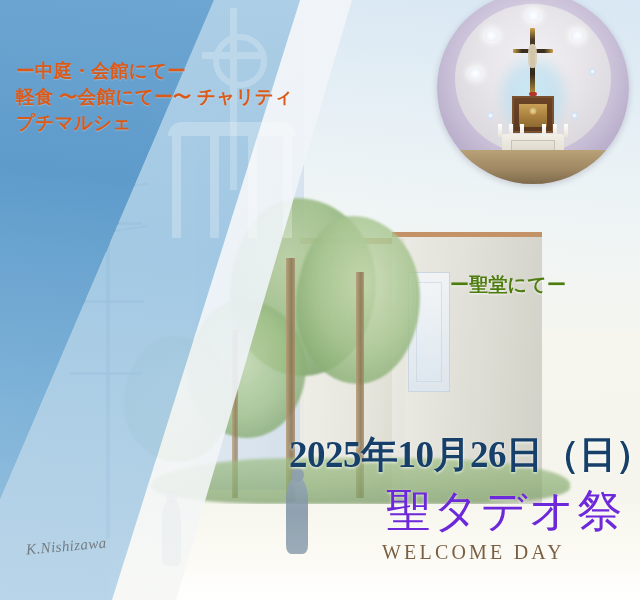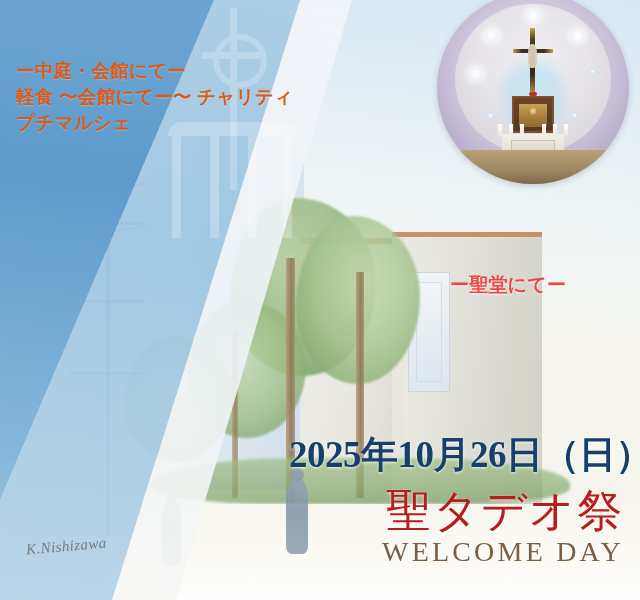--- a/index.html
+++ b/index.html
@@ -273,21 +273,21 @@
     line-height: 26px;
     letter-spacing: .3px;
     text-shadow: 0 1px 1px rgba(255,255,255,.28);
     white-space: nowrap;
   }
   .tl-text div { margin: 0; }
 
   .mr-text {
     position: absolute;
     left: 450px; top: 272px;
-    color: #ef4444;
+    color: #4d7c0f;
     font-weight: 700;
     font-size: 19px;
     line-height: 26px;
     letter-spacing: .2px;
     white-space: nowrap;
     text-shadow: 0 1px 2px rgba(255,255,255,.75);
   }
 
   .date-line {
     position: absolute;
@@ -298,37 +298,37 @@
     font-size: 37px;
     line-height: 42px;
     letter-spacing: -0.5px;
     white-space: nowrap;
     text-shadow: 0 1px 3px rgba(255,255,255,.8);
   }
 
   .fest-title {
     position: absolute;
     left: 386px; top: 486px;
-    color: #b91c1c;
+    color: #6d28d9;
     font-family: "Liberation Serif", "DejaVu Serif", serif;
     font-weight: 400;
     font-size: 45px;
     line-height: 50px;
     letter-spacing: 2px;
     white-space: nowrap;
     text-shadow: 0 1px 3px rgba(255,255,255,.7);
   }
 
   .welcome {
     position: absolute;
     left: 382px; top: 536px;
     color: #7a5f40;
     font-family: "Liberation Serif", "DejaVu Serif", serif;
     font-weight: 400;
-    font-size: 28px;
+    font-size: 20px;
     line-height: 32px;
     letter-spacing: 3.2px;
     white-space: nowrap;
     text-shadow: 0 1px 3px rgba(255,255,255,.7);
   }
 
   .signature {
     position: absolute;
     left: 26px; top: 538px;
     color: #5b5b5b;

